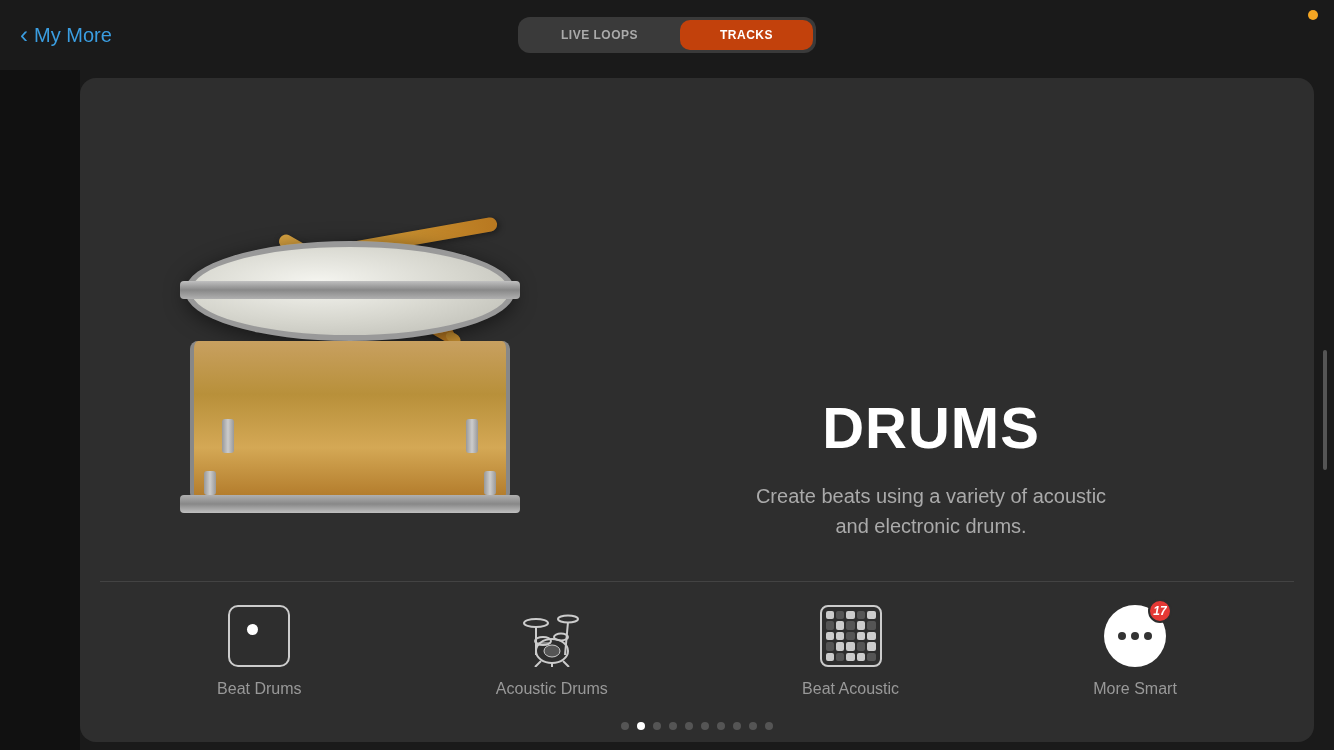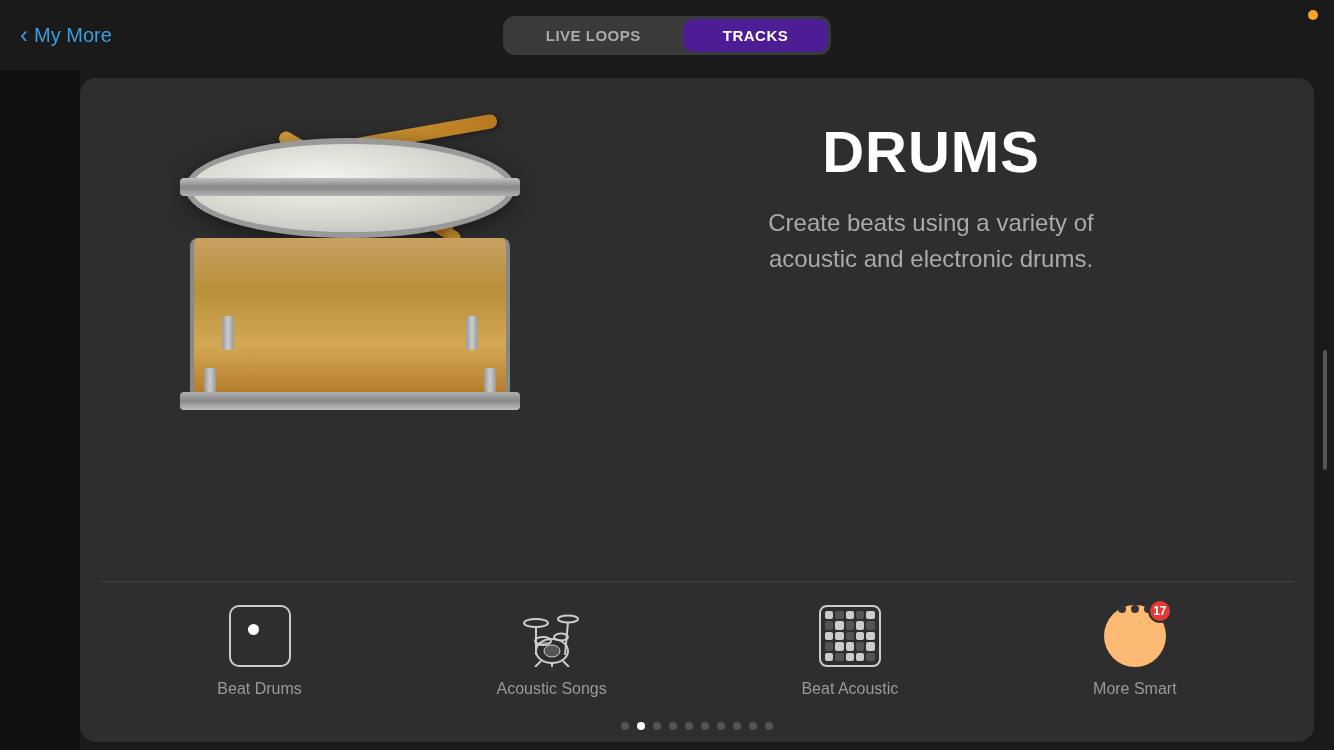--- a/index.html
+++ b/index.html
@@ -42,30 +42,30 @@
     .tab-group {
       display: flex;
       background: #3a3a3a;
       border-radius: 12px;
       padding: 3px;
       gap: 2px;
     }
     .tab-btn {
       padding: 8px 40px;
       border-radius: 10px;
-      font-size: 15px;
+      font-size: 12px;
       font-weight: 600;
       letter-spacing: 0.5px;
       cursor: pointer;
       color: #aaa;
       background: transparent;
       border: none;
     }
     .tab-btn.active {
-      background: #4c1d95;
+      background: #c2410c;
       color: #fff;
     }
     .status-dot {
       position: absolute;
       right: 16px;
       top: 10px;
       width: 10px;
       height: 10px;
       background: #f5a623;
       border-radius: 50%;
@@ -91,21 +91,21 @@
       display: flex;
       flex-direction: column;
       overflow: hidden;
       position: relative;
     }
 
     
     .hero {
       flex: 1;
       display: flex;
-      align-items: flex-start;
+      align-items: flex-end;
       justify-content: center;
       padding: 40px 80px;
       gap: 88px;
     }
 
     
     .drum-container {
       position: relative;
       width: 380px;
       height: 320px;
@@ -216,21 +216,21 @@
     }
     .hero-title {
       color: #fff;
       font-size: 58px;
       font-weight: 800;
       letter-spacing: 1px;
       margin-bottom: 20px;
     }
     .hero-subtitle {
       color: #aaa;
-      font-size: 24px;
+      font-size: 20px;
       line-height: 1.5;
       max-width: 360px;
     }
 
     
     .divider {
       height: 1px;
       background: rgba(255,255,255,0.1);
       margin: 0 20px;
     }
@@ -305,26 +305,28 @@
       border-radius: 2px;
     }
     .seq-cell.on {
       background: #ccc;
     }
 
     
     .more-icon {
       width: 62px;
       height: 62px;
-      background: #fdba74;
-      border-radius: 50%;
-      display: flex;
+      background: #ffffff;
+      border-radius: 50%;
+      display: flex;
+      align-items: center;
       justify-content: center;
       gap: 5px;
       position: relative;
+      font-style: italic;
     }
     .more-dot {
       width: 8px;
       height: 8px;
       background: #333;
       border-radius: 50%;
     }
     .badge {
       position: absolute;
       top: -6px;
@@ -478,21 +480,21 @@
 
             <ellipse cx="40" cy="32" rx="7" ry="3.5" fill="none" stroke="#ccc" stroke-width="2"></ellipse>
 
             <line x1="20" y1="56" x2="14" y2="62" stroke="#ccc" stroke-width="2"></line>
             <line x1="42" y1="56" x2="48" y2="62" stroke="#ccc" stroke-width="2"></line>
             <line x1="31" y1="58" x2="31" y2="62" stroke="#ccc" stroke-width="2"></line>
 
             <line x1="47" y1="17" x2="44" y2="50" stroke="#ccc" stroke-width="2"></line>
           </svg>
         </div>
-        <span class="icon-label">Acoustic Songs</span>
+        <span class="icon-label">Acoustic Drums</span>
       </div>
 
       <div class="icon-item">
         <div class="icon-wrap">
           <div class="beat-seq-icon">
 
             <div class="seq-cell on"></div>
             <div class="seq-cell"></div>
             <div class="seq-cell on"></div>
             <div class="seq-cell"></div>

